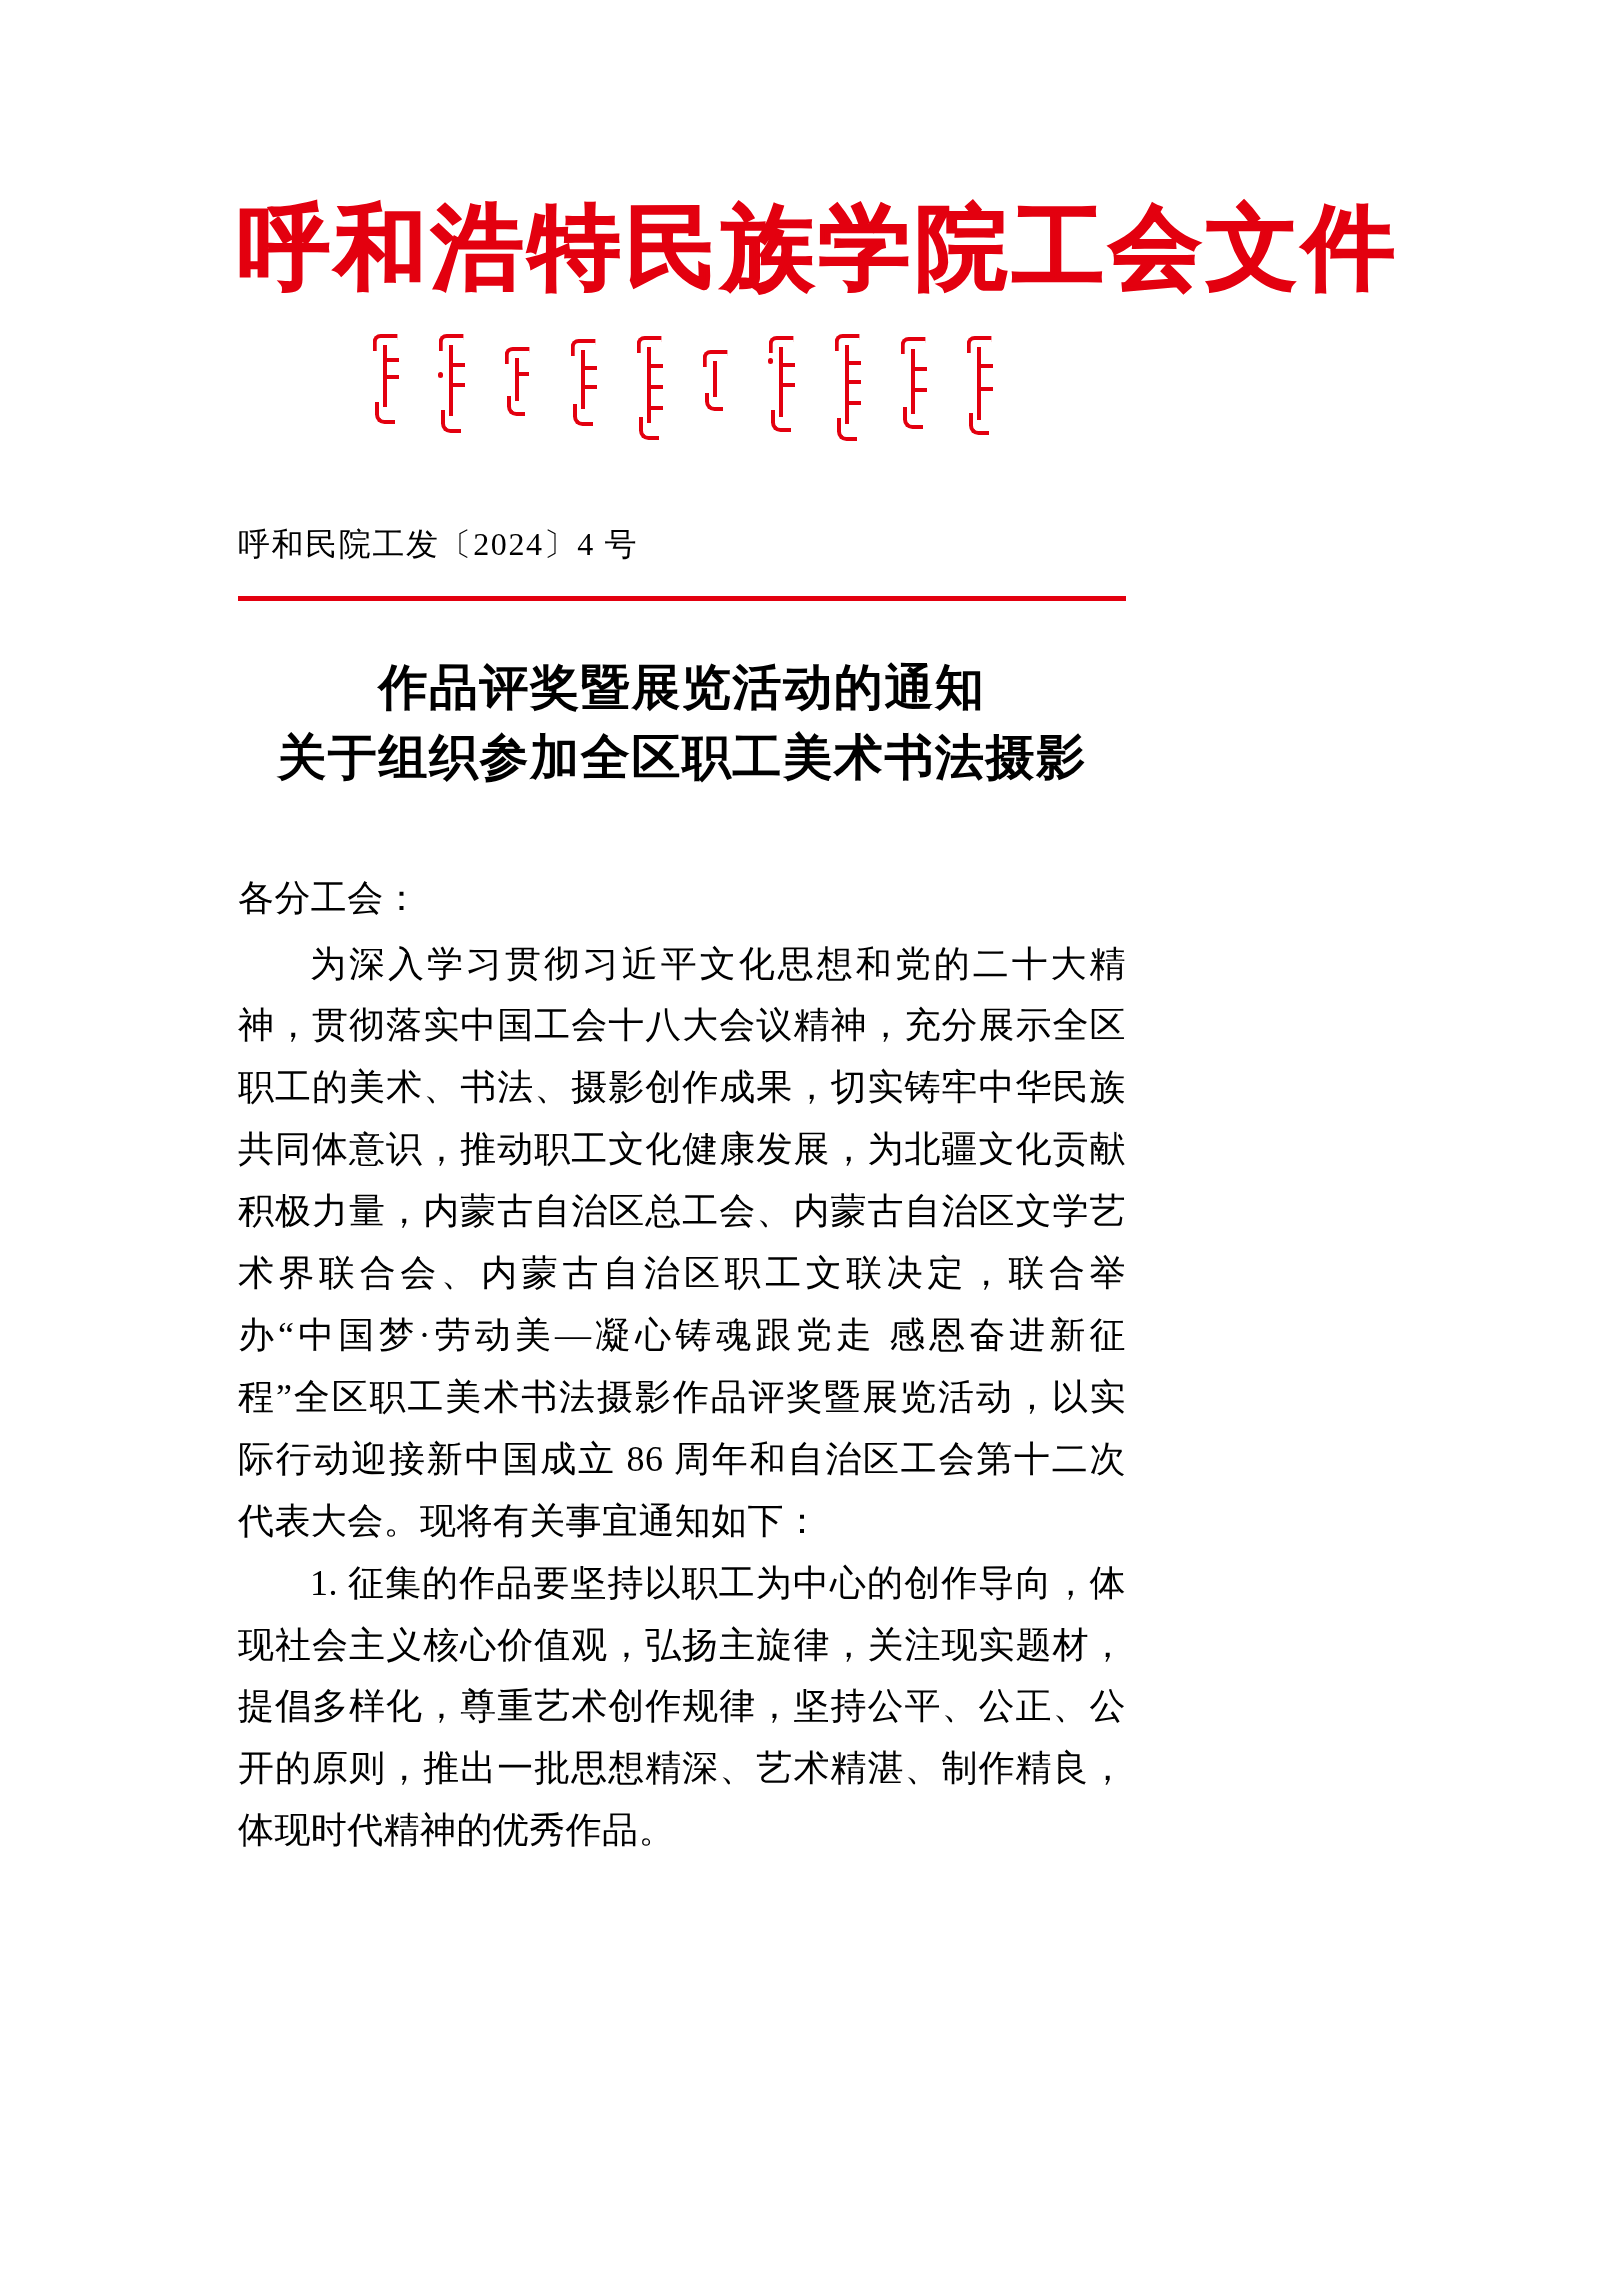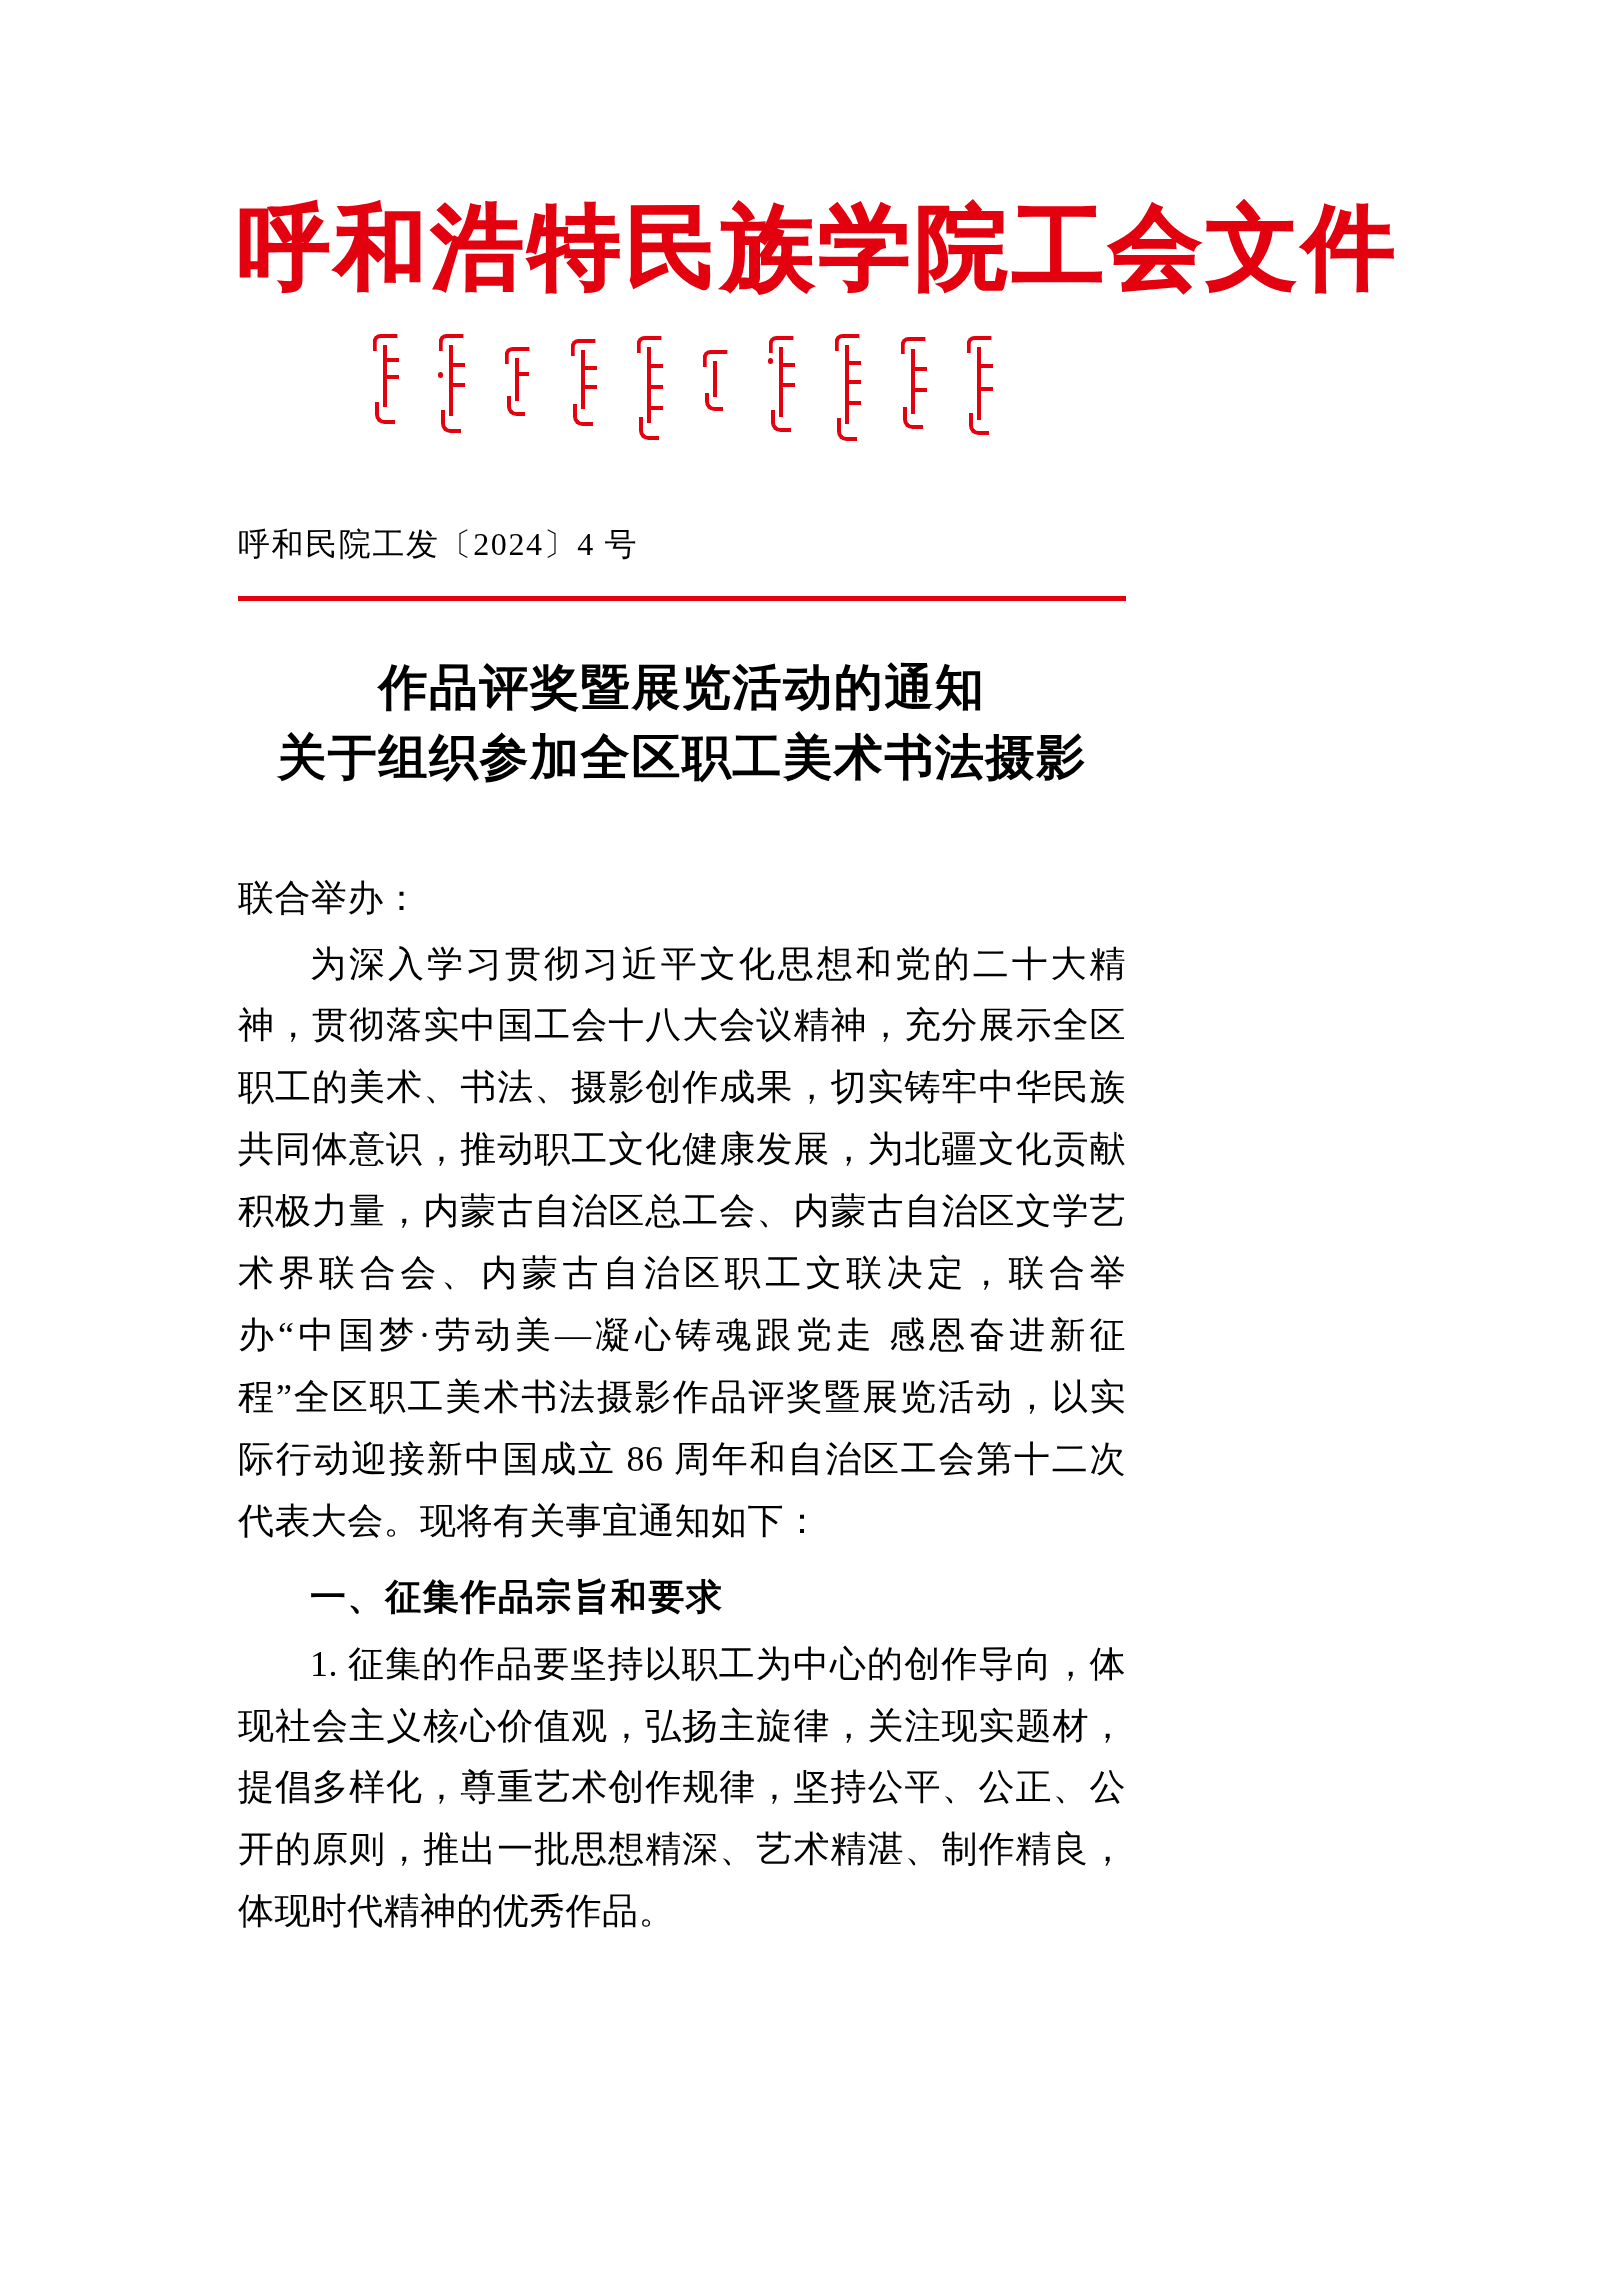--- a/index.html
+++ b/index.html
@@ -223,23 +223,22 @@
   <div class="doc-number">呼和民院工发〔2024〕4 号</div>
 
   <div class="red-rule"></div>
 
   <div class="doc-title">
     <div>作品评奖暨展览活动的通知</div>
     <div>关于组织参加全区职工美术书法摄影</div>
   </div>
 
   <div class="body-block">
-    <div class="salutation">联合举办：</div>
+    <div class="salutation">各分工会：</div>
 
     <div class="para">为深入学习贯彻习近平文化思想和党的二十大精神，贯彻落实中国工会十八大会议精神，充分展示全区职工的美术、书法、摄影创作成果，切实铸牢中华民族共同体意识，推动职工文化健康发展，为北疆文化贡献积极力量，内蒙古自治区总工会、内蒙古自治区文学艺术界联合会、内蒙古自治区职工文联决定，联合举办“中国梦·劳动美—凝心铸魂跟党走 感恩奋进新征程”全区职工美术书法摄影作品评奖暨展览活动，以实际行动迎接新中国成立 86 周年和自治区工会第十二次代表大会。现将有关事宜通知如下：</div>
 
-    <div class="section-heading">一、征集作品宗旨和要求</div>
 
     <div class="para">1. 征集的作品要坚持以职工为中心的创作导向，体现社会主义核心价值观，弘扬主旋律，关注现实题材，提倡多样化，尊重艺术创作规律，坚持公平、公正、公开的原则，推出一批思想精深、艺术精湛、制作精良，体现时代精神的优秀作品。</div>
   </div>
 
 </div>
 
 
 </body></html>

